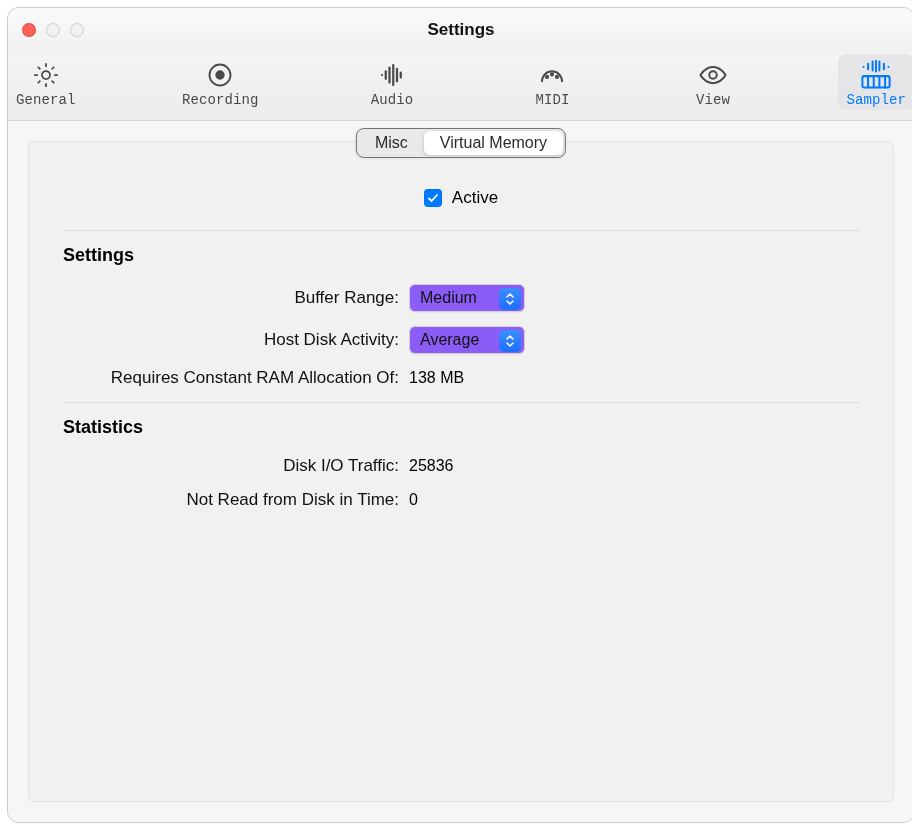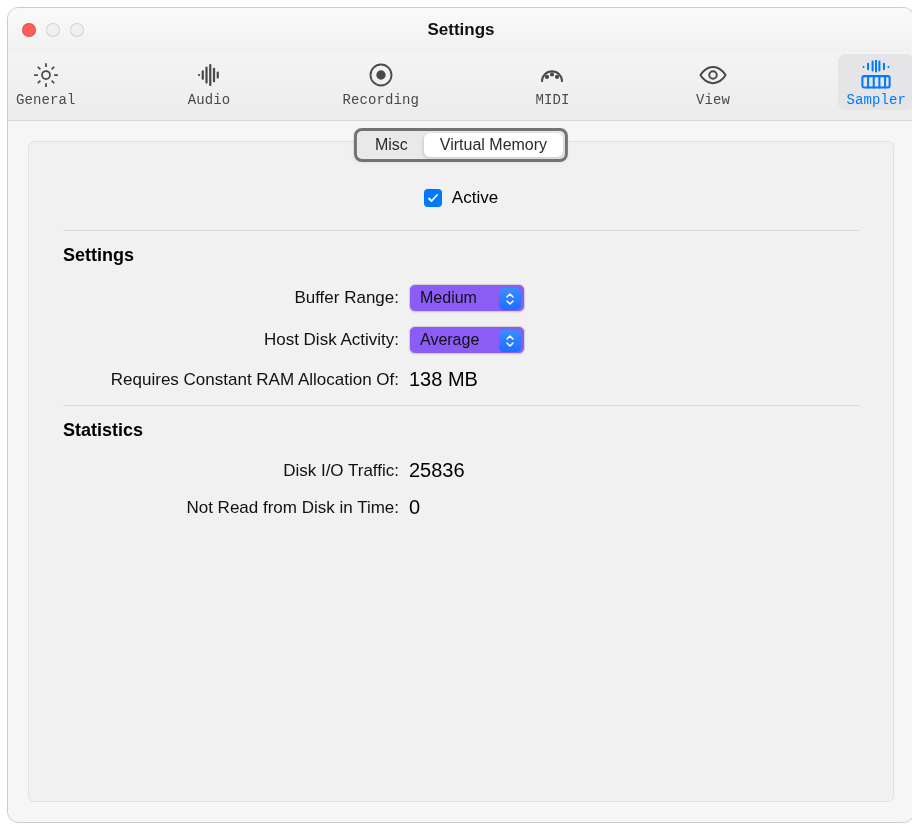--- a/index.html
+++ b/index.html
@@ -106,21 +106,21 @@
   }
   
   .segmented {
     position: absolute;
     left: 50%; transform: translateX(-50%);
     top: -14px;
     display: inline-flex;
     background: #e9e9ea;
     border-radius: 8px;
     padding: 2px;
-    border: 3px solid #737373;
+    border: 1px solid #737373;
     box-shadow: 0 1px 3px rgba(0,0,0,0.05);
   }
   .segmented .seg {
     font-size: 16px;
     padding: 3px 16px;
     border-radius: 6px;
     color: #2b2b2b;
     cursor: pointer;
   }
   .segmented .seg.active {
@@ -166,21 +166,21 @@
     margin-bottom: 14px;
   }
   .form-row .label {
     width: 346px;
     text-align: right;
     padding-right: 10px;
     font-size: 17px;
     color: #111;
   }
   .form-row .value {
-    font-size: 20px;
+    font-size: 16px;
   }
   .select {
     position: relative;
     display: inline-flex;
     align-items: center;
     background: #8b5cf6;
     border: 0.5px solid #d1d1d1;
     border-radius: 6px;
     height: 28px;
     padding: 0 30px 0 10px;
@@ -221,34 +221,34 @@
       <div class="ti-icon">
         <svg width="30" height="30" viewBox="0 0 24 24" fill="none" stroke="#4a4a4a" stroke-width="1.4">
           <circle cx="12" cy="12" r="3.2"></circle>
           <path d="M12 2.5v3M12 18.5v3M21.5 12h-3M5.5 12h-3M18.6 5.4l-2.1 2.1M7.5 16.5l-2.1 2.1M18.6 18.6l-2.1-2.1M7.5 7.5 5.4 5.4"></path>
         </svg>
       </div>
       <div class="ti-label">General</div>
     </div>
     <div class="toolbar-item">
       <div class="ti-icon">
-        <svg width="30" height="30" viewBox="0 0 24 24" fill="none" stroke="#4a4a4a" stroke-width="1.8" stroke-linecap="round">
-          <path d="M4 12v0M7 9v6M10 6v12M13 4v16M16 7v10M19 10v4"></path>
-        </svg>
-      </div>
-      <div class="ti-label">Audio</div>
-    </div>
-    <div class="toolbar-item">
-      <div class="ti-icon">
         <svg width="28" height="28" viewBox="0 0 24 24" fill="none" stroke="#4a4a4a" stroke-width="1.6">
           <circle cx="12" cy="12" r="9"></circle>
             <circle cx="12" cy="12" r="3.2" fill="#4a4a4a"></circle>
         </svg>
       </div>
       <div class="ti-label">Recording</div>
+    </div>
+    <div class="toolbar-item">
+      <div class="ti-icon">
+        <svg width="30" height="30" viewBox="0 0 24 24" fill="none" stroke="#4a4a4a" stroke-width="1.8" stroke-linecap="round">
+          <path d="M4 12v0M7 9v6M10 6v12M13 4v16M16 7v10M19 10v4"></path>
+        </svg>
+      </div>
+      <div class="ti-label">Audio</div>
     </div>
     <div class="toolbar-item">
       <div class="ti-icon">
         <svg width="30" height="30" viewBox="0 0 24 24" fill="none" stroke="#4a4a4a" stroke-width="1.6" stroke-linecap="round">
           <path d="M4 17a8 8 0 0 1 16 0"></path>
             <circle cx="8" cy="13.5" r="0.9" fill="#4a4a4a"></circle>
             <circle cx="12" cy="11.5" r="0.9" fill="#4a4a4a"></circle>
             <circle cx="16" cy="13.5" r="0.9" fill="#4a4a4a"></circle>
         </svg>
       </div>

